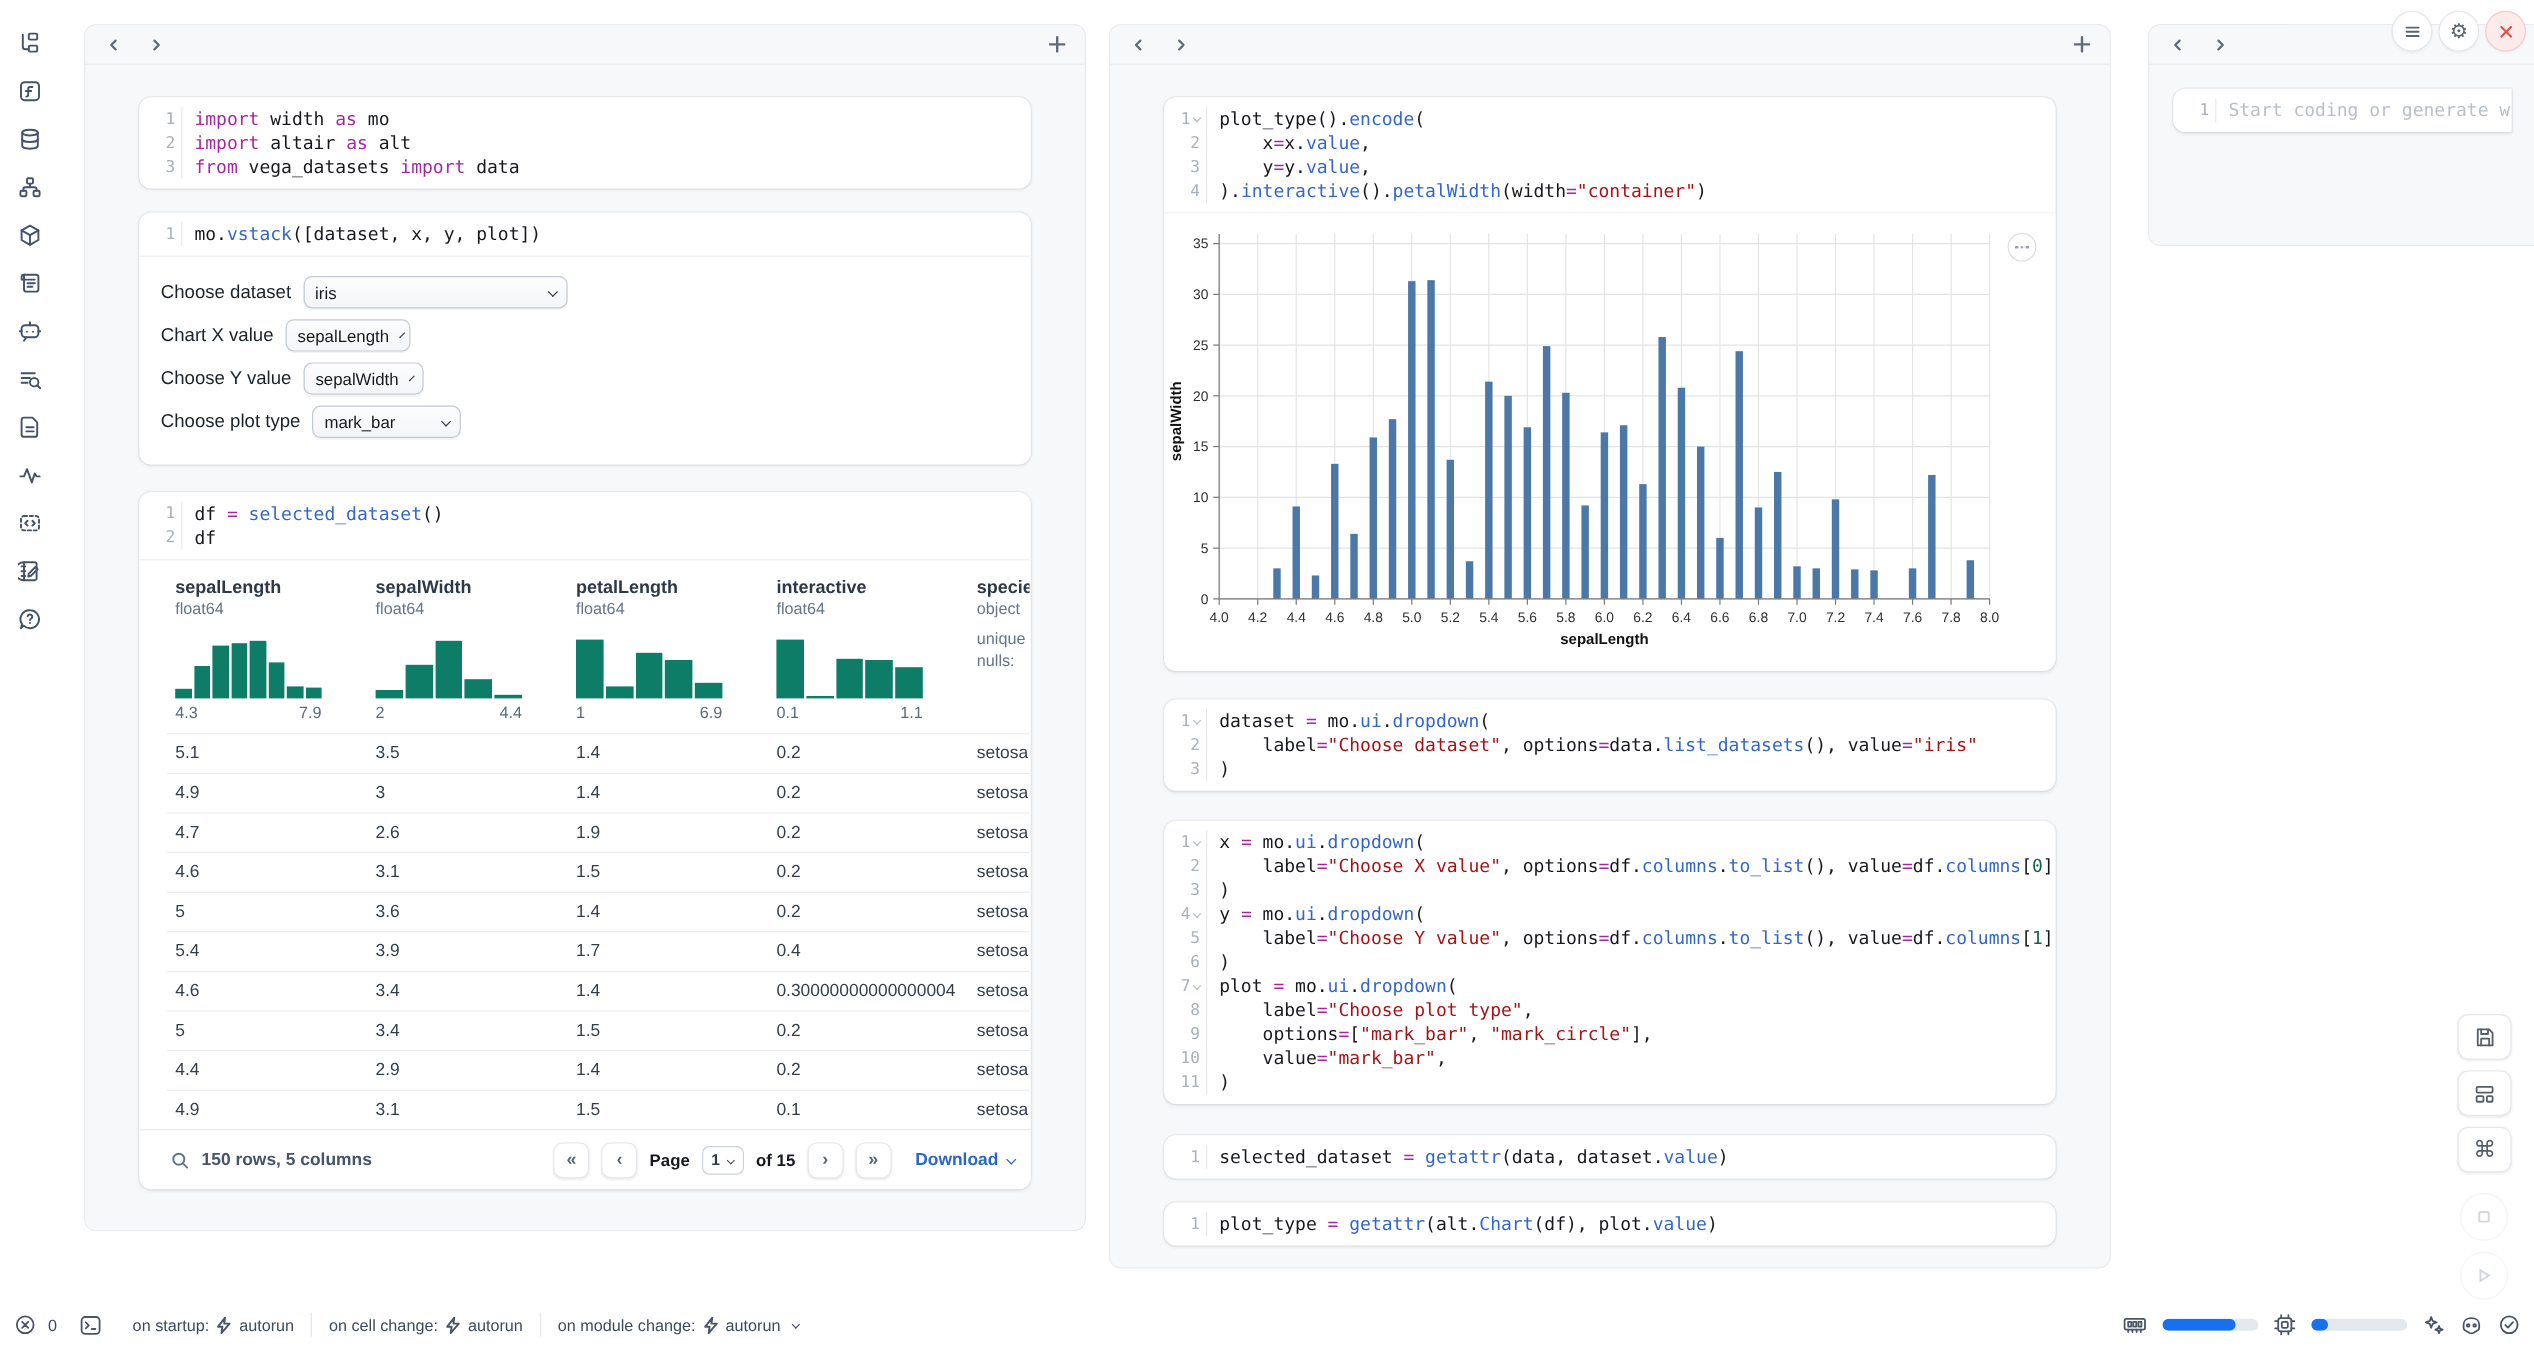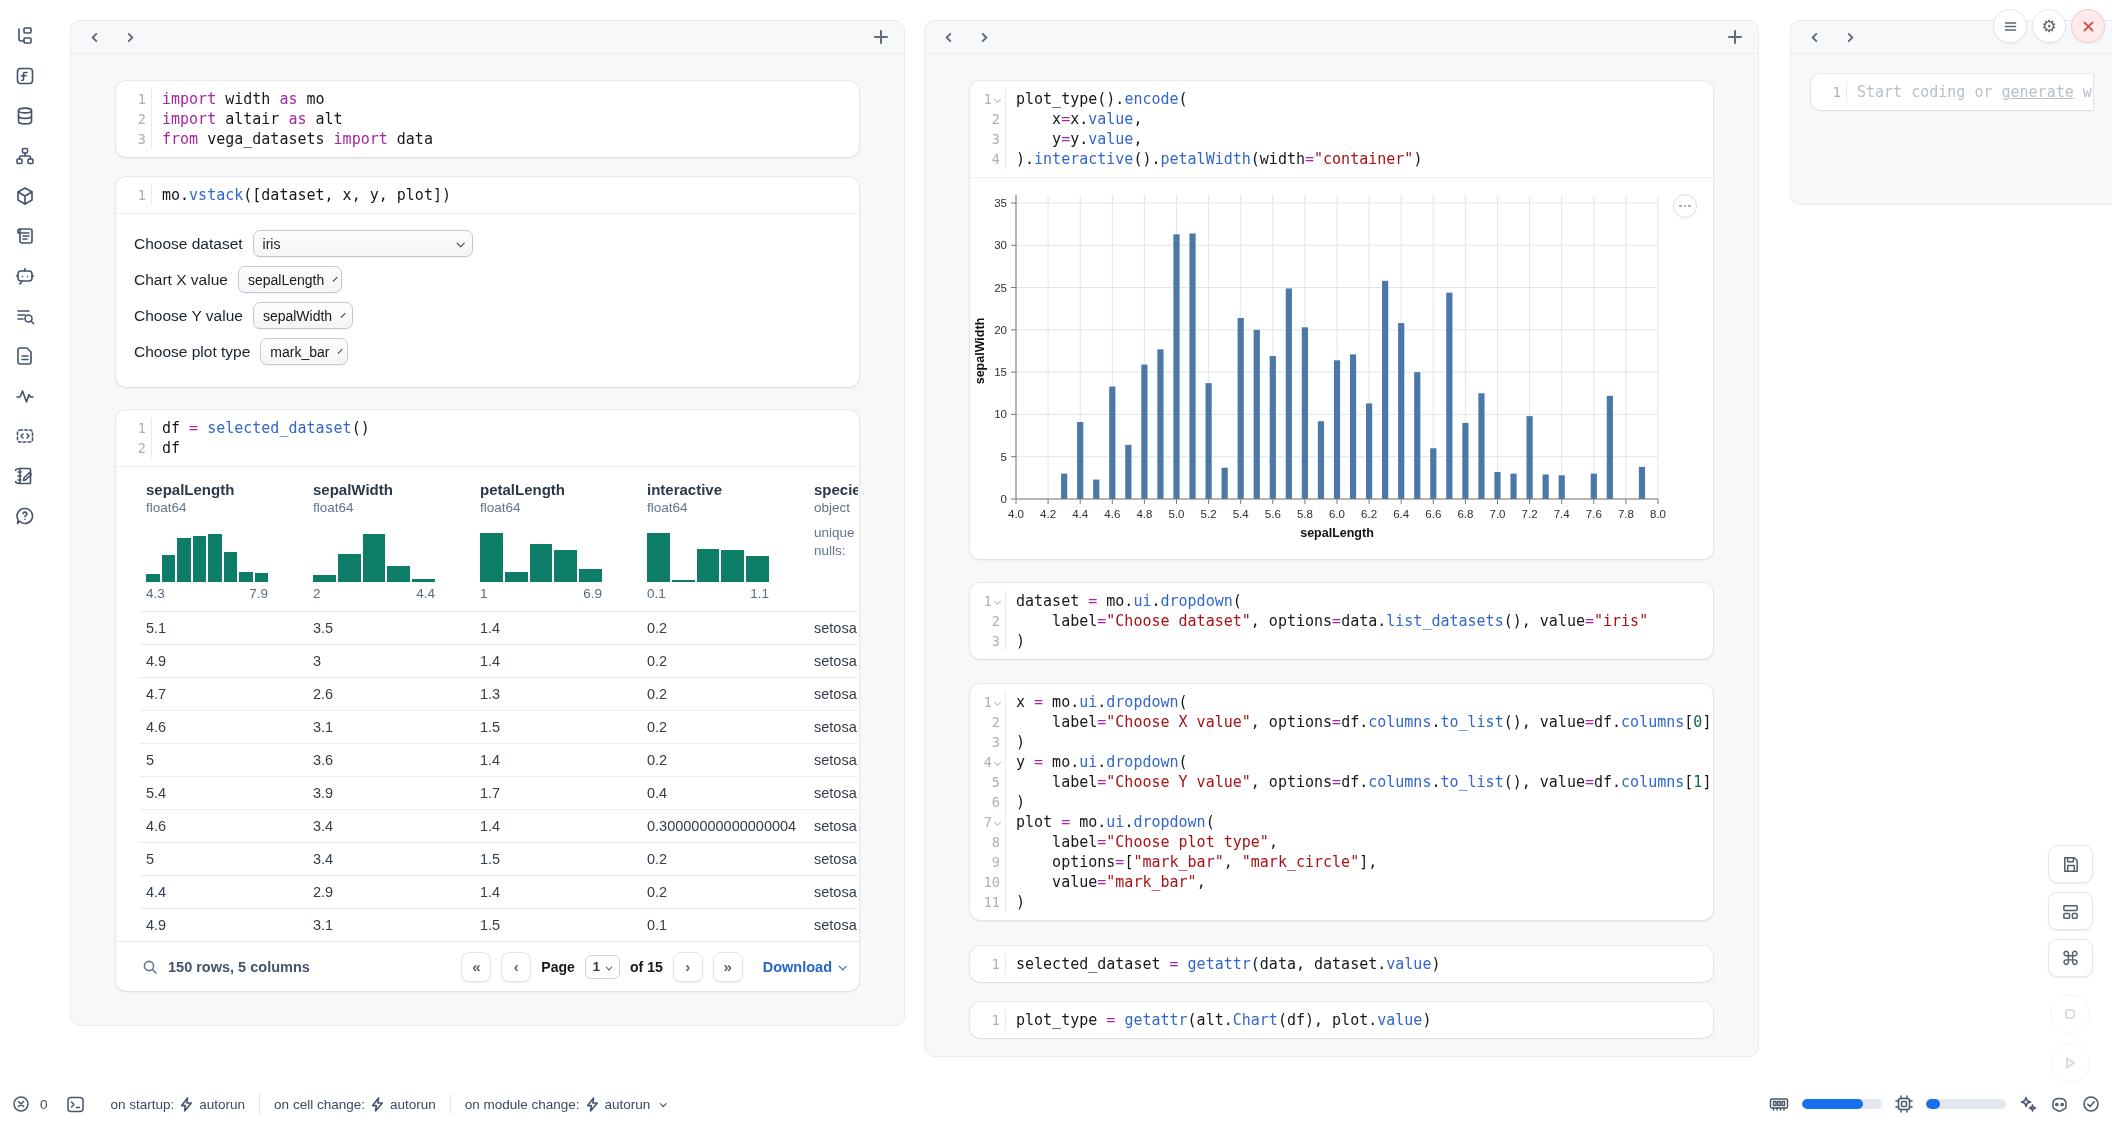--- a/index.html
+++ b/index.html
@@ -84,21 +84,21 @@
   
   .chart-out { position:relative; padding-top:3px; padding-bottom:6px; background:#fff; }
   .vega-menu { position:absolute; right:16px; top:16px; width:24px; height:24px; border-radius:50%;
     border:1px solid #dadde2; background:#fff; display:flex; align-items:center; justify-content:center;
     gap:2px; cursor:pointer; }
   .vega-menu i { width:2.5px; height:2.5px; border-radius:50%; background:#9aa0a8; display:block; }
 
   
   #panel-right .cell { width:282px; margin-left:20px; border-radius:10px 0 0 10px; }
   .ph-text { color:#b9c0cb; font-family:"DejaVu Sans Mono", monospace; font-size:15px; white-space:pre; }
-  .ph-link { text-decoration:underline; cursor:pointer; }
+  .ph-link { cursor:pointer; }
 
   
   .topbtns { position:absolute; top:9px; left:1993px; display:flex; gap:5px; z-index:5; }
   .circ { width:34px; height:34px; border-radius:50%; background:#fff; border:1px solid #e5e7ea;
     box-shadow:0 1px 2px rgba(0,0,0,.06); display:flex; align-items:center; justify-content:center;
     cursor:pointer; color:#5a6570; }
   .circ.close { background:#fdeaea; border-color:#f3cdcd; }
 
   
   .fbtns { position:absolute; left:2048px; top:845px; display:flex; flex-direction:column; gap:9px; }
@@ -276,21 +276,21 @@
           </div>
           <div class="ddrow">
             <span class="ddlabel">Choose Y value</span>
             <span class="sel" style="width: 100px;">
               <span>sepalWidth</span>
               <i class="chev"></i>
             </span>
           </div>
           <div class="ddrow">
             <span class="ddlabel">Choose plot type</span>
-            <span class="sel" style="width: 88px;">
+            <span class="sel" style="width: 124px;">
               <span>mark_bar</span>
               <i class="chev"></i>
             </span>
           </div>
         </div>
     </div>
     <div style="height:23px"></div>
     <div class="cell">
       <div class="code">
           <div class="cl">
@@ -386,21 +386,21 @@
             <div class="tr">
               <div class="td">4.9</div>
               <div class="td">3</div>
               <div class="td">1.4</div>
               <div class="td">0.2</div>
               <div class="td">setosa</div>
             </div>
             <div class="tr">
               <div class="td">4.7</div>
               <div class="td">2.6</div>
-              <div class="td">1.3</div>
+              <div class="td">1.9</div>
               <div class="td">0.2</div>
               <div class="td">setosa</div>
             </div>
             <div class="tr">
               <div class="td">4.6</div>
               <div class="td">3.1</div>
               <div class="td">1.5</div>
               <div class="td">0.2</div>
               <div class="td">setosa</div>
             </div>

